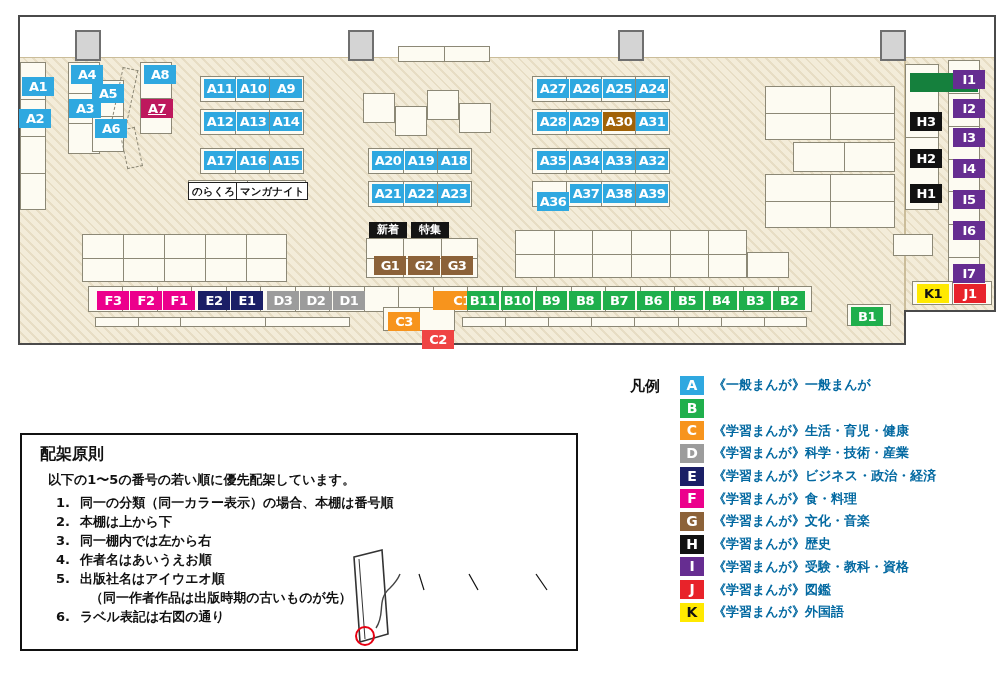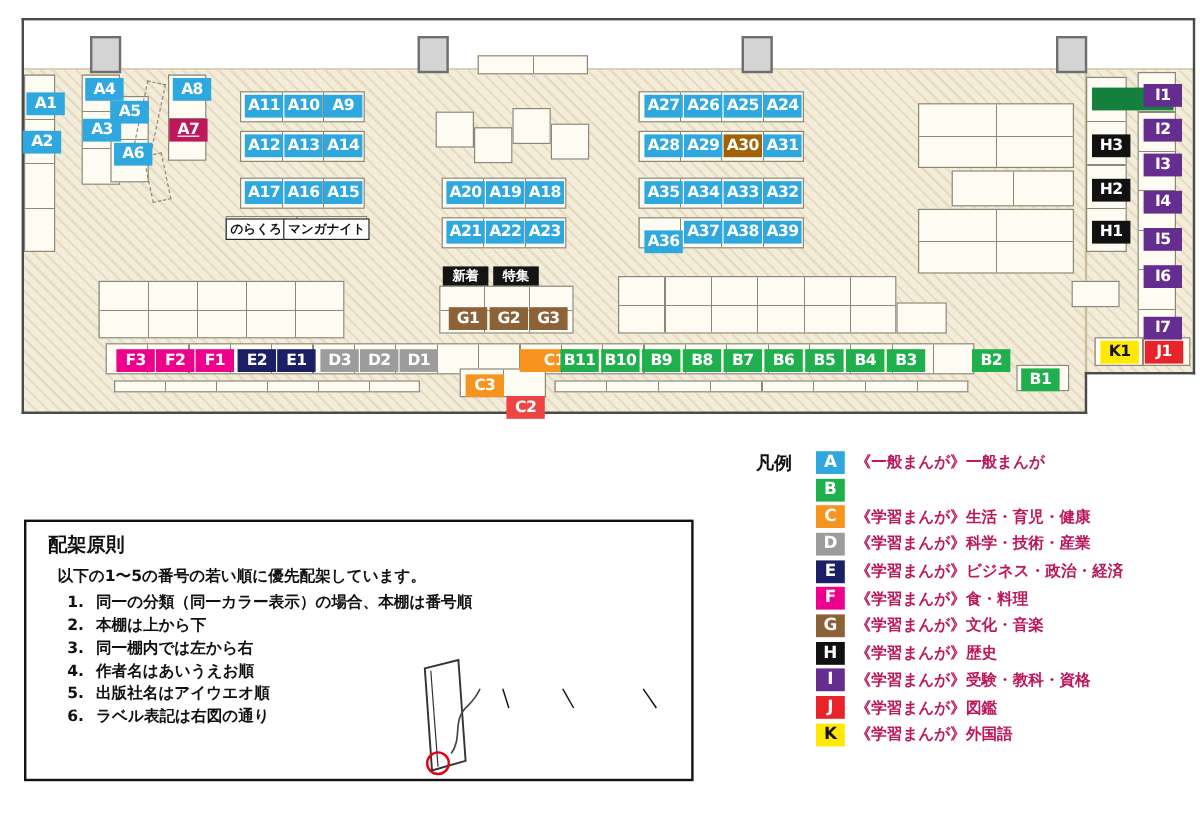--- a/index.html
+++ b/index.html
@@ -16,21 +16,21 @@
   .nametag{position:absolute;height:16px;line-height:16px;background:#fff;border:1px solid #222;
            color:#111;font-size:10.5px;font-weight:700;padding:0 3px;white-space:nowrap;}
   .feattag{position:absolute;width:38px;height:16px;line-height:16px;background:#141414;color:#fff;
            text-align:center;font-size:11px;font-weight:700;}
   
   .legend{position:absolute;left:622px;top:374px;width:374px;height:260px;}
   .legend-title{position:absolute;left:8px;top:3px;font-size:15px;font-weight:700;color:#111;}
   .legend-rows{margin-left:58px;display:flex;flex-direction:column;}
   .lrow{display:flex;align-items:center;height:22.7px;gap:9px;}
   .lbox{width:24px;height:19px;text-align:center;line-height:19px;font-weight:700;font-size:14px;color:#fff;flex:0 0 auto;}
-  .ltext{font-size:13px;font-weight:700;color:#be185d;white-space:nowrap;}
+  .ltext{font-size:13px;font-weight:700;color:#0369a1;white-space:nowrap;}
   
   .principles{position:absolute;left:20px;top:433px;width:558px;height:218px;border:2px solid #111;
               background:#fff;box-sizing:border-box;}
   .p-title{position:absolute;left:18px;top:9px;font-size:16px;font-weight:700;color:#111;}
   .p-intro{position:absolute;left:26px;top:36px;font-size:13px;font-weight:700;color:#111;}
   .p-items{position:absolute;left:34px;top:58px;}
   .pitem{display:flex;font-size:13px;font-weight:700;color:#111;line-height:19px;}
   .pnum{width:24px;flex:0 0 auto;}
   .pcont .ptext{padding-left:10px;}
   .deco-svg{position:absolute;left:330px;top:510px;}
@@ -150,21 +150,21 @@
       <div class="tag" style="left: 422px; top: 330px; background: #ef4444;">C2</div>
       <div class="tag" style="left: 467px; top: 291px; background: rgb(31, 175, 76);">B11</div>
       <div class="tag" style="left: 501px; top: 291px; background: rgb(31, 175, 76);">B10</div>
       <div class="tag" style="left: 535px; top: 291px; background: rgb(31, 175, 76);">B9</div>
       <div class="tag" style="left: 569px; top: 291px; background: rgb(31, 175, 76);">B8</div>
       <div class="tag" style="left: 603px; top: 291px; background: rgb(31, 175, 76);">B7</div>
       <div class="tag" style="left: 637px; top: 291px; background: rgb(31, 175, 76);">B6</div>
       <div class="tag" style="left: 671px; top: 291px; background: rgb(31, 175, 76);">B5</div>
       <div class="tag" style="left: 705px; top: 291px; background: rgb(31, 175, 76);">B4</div>
       <div class="tag" style="left: 739px; top: 291px; background: rgb(31, 175, 76);">B3</div>
-      <div class="tag" style="left: 773px; top: 291px; background: rgb(31, 175, 76); margin-left: 37px;">B2</div>
+      <div class="tag" style="left: 773px; top: 291px; background: rgb(31, 175, 76);">B2</div>
       <div class="tag" style="left: 851px; top: 307px; background: rgb(31, 175, 76);">B1</div>
       <div class="tag" style="left: 910px; top: 73px; background: #15803d; padding-left: 36px;">H4</div>
       <div class="tag" style="left: 910px; top: 112px; background: rgb(17, 17, 17);">H3</div>
       <div class="tag" style="left: 910px; top: 149px; background: rgb(17, 17, 17);">H2</div>
       <div class="tag" style="left: 910px; top: 184px; background: rgb(17, 17, 17);">H1</div>
       <div class="tag" style="left: 953px; top: 70px; background: rgb(102, 45, 145);">I1</div>
       <div class="tag" style="left: 953px; top: 99px; background: rgb(102, 45, 145);">I2</div>
       <div class="tag" style="left: 953px; top: 128px; background: rgb(102, 45, 145);">I3</div>
       <div class="tag" style="left: 953px; top: 159px; background: rgb(102, 45, 145);">I4</div>
       <div class="tag" style="left: 953px; top: 190px; background: rgb(102, 45, 145);">I5</div>
@@ -244,20 +244,24 @@
           <span class="ptext">同一棚内では左から右</span>
         </div>
         <div class="pitem">
           <span class="pnum">4.</span>
           <span class="ptext">作者名はあいうえお順</span>
         </div>
         <div class="pitem">
           <span class="pnum">5.</span>
           <span class="ptext">出版社名はアイウエオ順</span>
         </div>
+        <div class="pitem pcont">
+          <span class="pnum"></span>
+          <span class="ptext">（同一作者作品は出版時期の古いものが先）</span>
+        </div>
         <div class="pitem">
           <span class="pnum">6.</span>
           <span class="ptext">ラベル表記は右図の通り</span>
         </div>
       </div>
 
     <svg class="deco-svg" width="250" height="140" viewBox="0 0 250 140" style="left:310px;top:77px;">
 
       <path d="M22,45 L50,38 L56,122 L28,130 Z" fill="none" stroke="#333" stroke-width="1.6"></path>
       <path d="M27,47 L33,127" fill="none" stroke="#333" stroke-width="1"></path>

